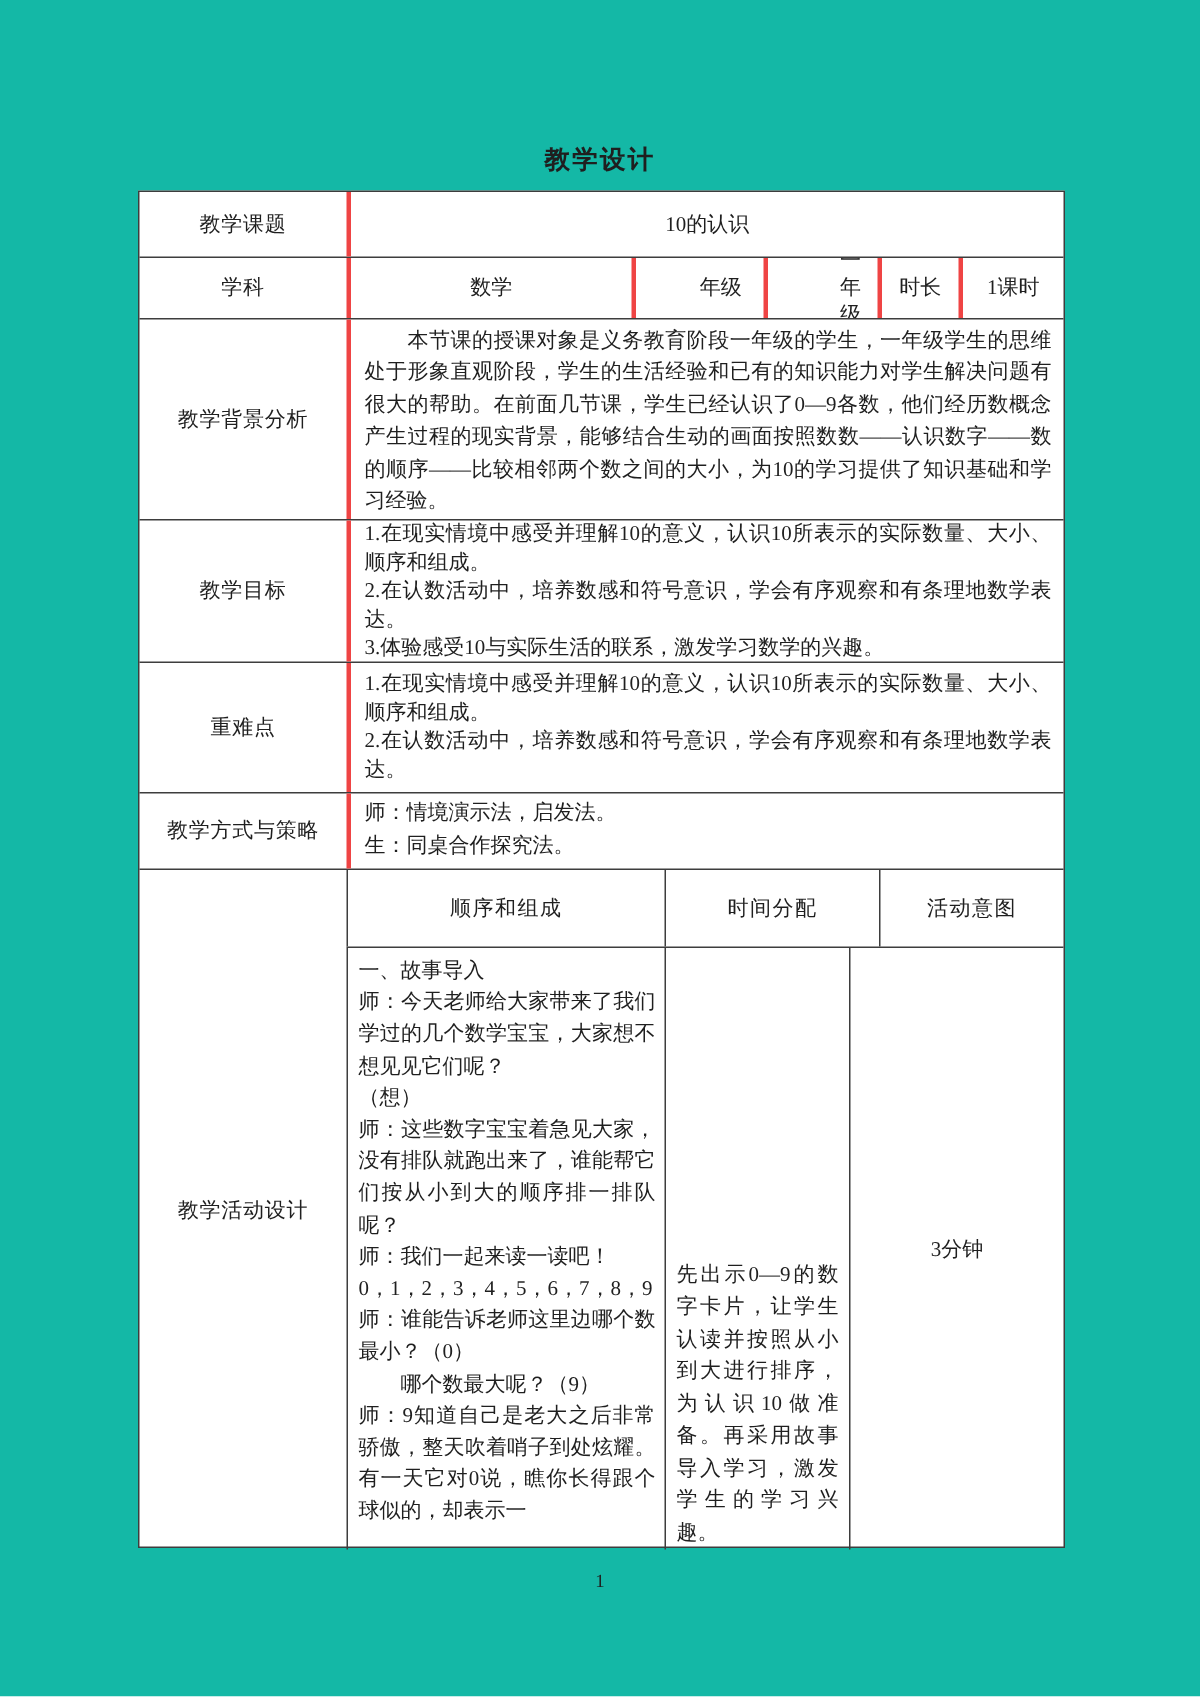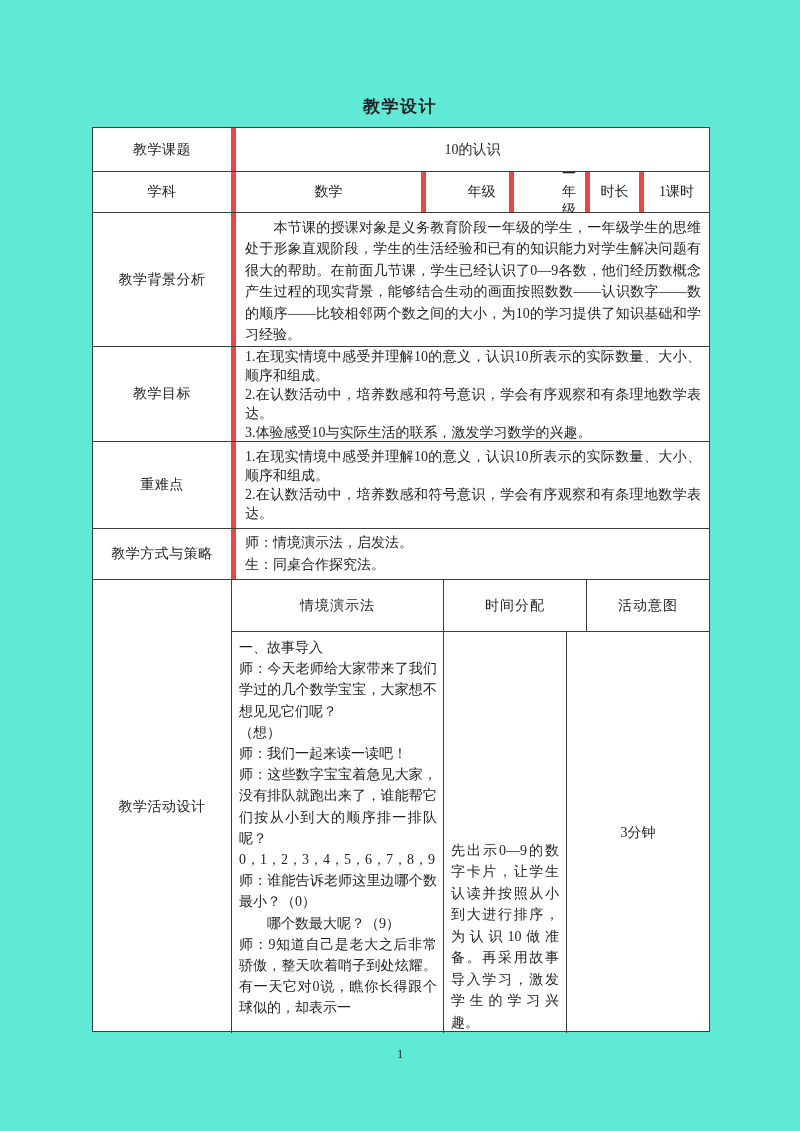--- a/index.html
+++ b/index.html
@@ -1,33 +1,33 @@
 <!DOCTYPE html>
 <html><head>
 <meta charset="utf-8">
 <style>
   * { margin:0; padding:0; box-sizing:border-box; }
   html,body { background:#ffffff; }
   .page {
-    position:relative; width:800px; height:1131px; background:#5eead4;
+    position:relative; width:800px; height:1131px; background:#14b8a6;
     font-family:"Liberation Serif","DejaVu Serif",serif; color:#1f1f1f;
     overflow:hidden; margin:0 auto;
   }
   .doc-title {
     position:absolute; top:95px; left:0; width:100%;
     text-align:center; font-size:17px; font-weight:bold; letter-spacing:1.5px;
   }
   .tbl {
     position:absolute; left:92px; top:127px; width:618px; height:905px;
     border:1px solid #3d3d3d; background:#fff;
     font-size:14px;
   }
   .row { display:flex; border-top:1px solid #3d3d3d; width:100%; }
   .row:first-child { border-top:none; }
-  .cell { border-left:5px solid #ef4444; overflow:hidden; }
+  .cell { border-left:3px solid #ef4444; overflow:hidden; }
   .cell:first-child { border-left:none; }
   .label-cell {
     width:138px; flex:0 0 138px; display:flex; align-items:center; justify-content:center;
     text-align:center; letter-spacing:0.5px;
   }
   .center-cell { display:flex; align-items:center; justify-content:center; }
   .r1 { height:43px; }
   .r2 { height:41px; }
   .r3 { height:134px; }
   .r4 { height:95px; }
@@ -118,31 +118,31 @@
       <div class="cell para-cell methods-cell">
         <div class="method-line">师：情境演示法，启发法。</div>
         <div class="method-line">生：同桌合作探究法。</div>
       </div>
     </div>
 
     <div class="row r7">
       <div class="cell label-cell">教学活动设计</div>
       <div class="act-wrap">
         <div class="act-row act-head">
-          <div class="act-cell c-content head-cell">情境演示法</div>
+          <div class="act-cell c-content head-cell">顺序和组成</div>
           <div class="act-cell c-time head-cell">时间分配</div>
           <div class="act-cell c-intent head-cell">活动意图</div>
         </div>
         <div class="act-row act-body">
           <div class="act-cell c-content content-cell">
             <div class="act-line">一、故事导入</div>
             <div class="act-line">师：今天老师给大家带来了我们学过的几个数学宝宝，大家想不想见见它们呢？</div>
             <div class="act-line">（想）</div>
+            <div class="act-line">师：这些数字宝宝着急见大家，没有排队就跑出来了，谁能帮它们按从小到大的顺序排一排队呢？</div>
             <div class="act-line">师：我们一起来读一读吧！</div>
-            <div class="act-line">师：这些数字宝宝着急见大家，没有排队就跑出来了，谁能帮它们按从小到大的顺序排一排队呢？</div>
             <div class="act-line">0，1，2，3，4，5，6，7，8，9</div>
             <div class="act-line">师：谁能告诉老师这里边哪个数最小？（0）</div>
             <div class="act-line">　　哪个数最大呢？（9）</div>
             <div class="act-line">师：9知道自己是老大之后非常骄傲，整天吹着哨子到处炫耀。有一天它对0说，瞧你长得跟个球似的，却表示一</div>
           </div>
           <div class="act-cell c-intent intent-cell">
             <div class="intent-inner">先出示0—9的数字卡片，让学生认读并按照从小到大进行排序，为认识10做准备。再采用故事导入学习，激发学生的学习兴趣。</div>
           </div>
           <div class="act-cell c-time time-cell">3分钟</div>
         </div>

